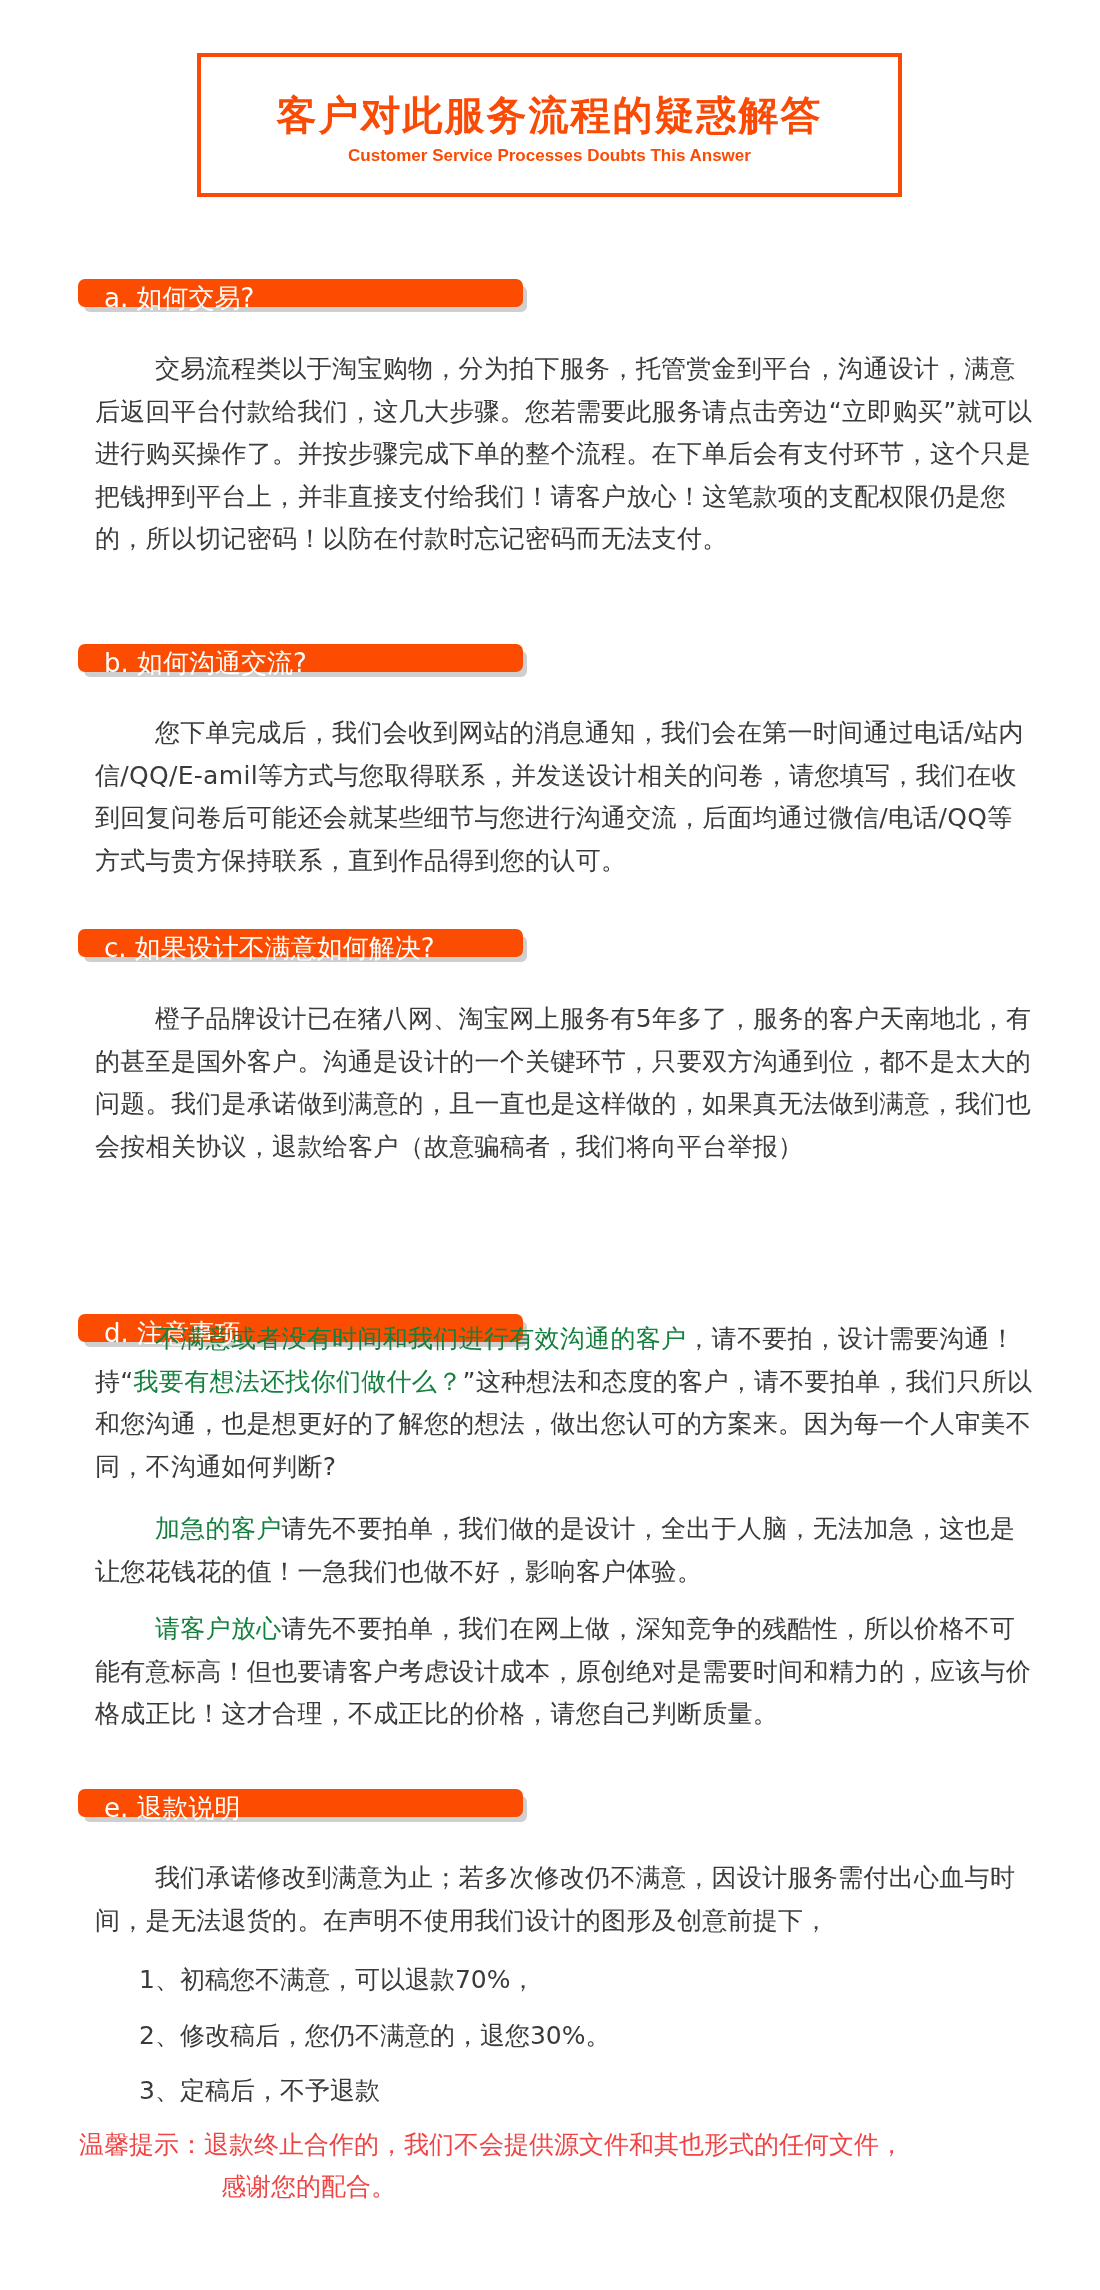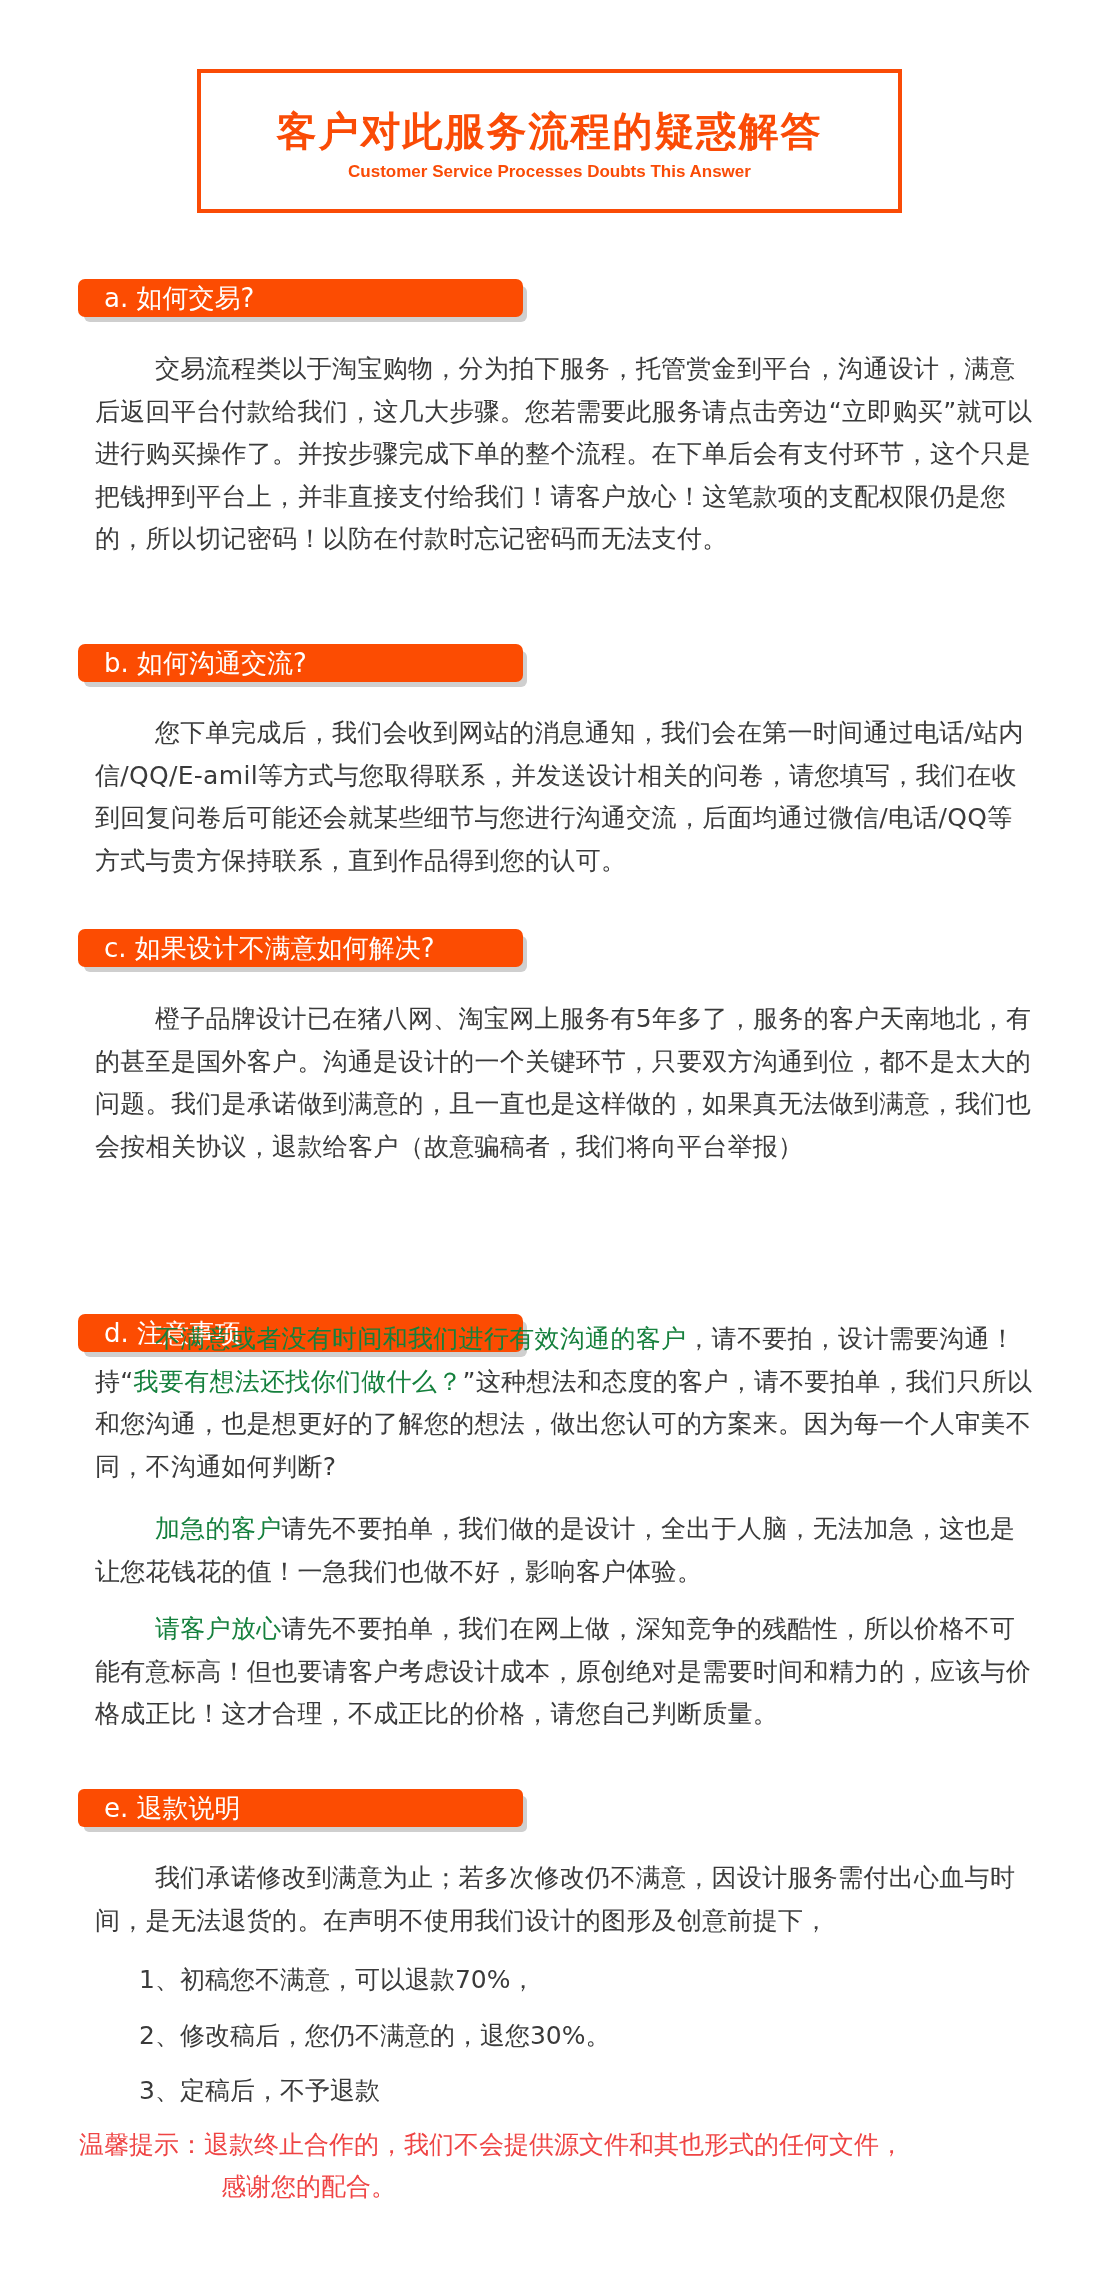--- a/index.html
+++ b/index.html
@@ -1,22 +1,22 @@
 <!DOCTYPE html>
 <html><head>
 <meta charset="utf-8">
 <style>
   html, body { margin: 0; padding: 0; background: #ffffff; }
   body { width: 1100px; height: 2290px; position: relative; overflow: hidden;
          font-family: "DejaVu Sans", "Liberation Sans", sans-serif; color: #3a3a3a; }
-  .title-box { position: absolute; left: 197px; top: 69px; width: 697px; height: 136px;
+  .title-box { position: absolute; left: 197px; top: 53px; width: 697px; height: 136px;
                border: 4px solid #fa4b06; text-align: center; }
   .title-cn { margin-top: 34px; font-size: 40px; font-weight: bold; color: #fa4b06; letter-spacing: 2px; line-height: 48px; }
   .title-en { margin-top: 6px; font-size: 17px; font-weight: bold; color: #fa4b06; line-height: 22px; font-family: "Liberation Sans", sans-serif; }
-  .sec-bar { position: absolute; left: 78px; width: 445px; height: 38px; background: #fc4c02;
+  .sec-bar { position: absolute; left: 78px; width: 445px; height: 28px; background: #fc4c02;
              border-radius: 7px; box-shadow: 5px 6px 0 -1px #cfcfcf; }
   .sec-bar span { display: block; color: #fff; font-size: 26px; line-height: 39px; padding-left: 26px; }
   .para { position: absolute; left: 79px; width: 940px; font-size: 25px; line-height: 42.5px; color: #3a3a3a; letter-spacing: 0.3px; margin-left: 16px; }
   .para .indent { display: inline-block; width: 60px; }
   .red { color: #15803d; }
   .list-item { position: absolute; left: 139px; font-size: 25px; line-height: 40px; color: #3a3a3a; }
   .warn { position: absolute; left: 79px; width: 960px; font-size: 25px; line-height: 42px; color: #ef4444; }
   .warn .second { padding-left: 142px; display: block; }
 </style>
 </head>
@@ -54,21 +54,21 @@
 <div class="para" style="top:1318px;">
   <span class="indent"></span><span class="red">不满意或者没有时间和我们进行有效沟通的客户</span><span>，请不要拍，设计需要沟通！持“</span><span class="red">我要有想法还找你们做什么？</span><span>”这种想法和态度的客户，请不要拍单，我们只所以和您沟通，也是想更好的了解您的想法，做出您认可的方案来。因为每一个人审美不同，不沟通如何判断?</span>
 </div>
 <div class="para" style="top:1508px;">
   <span class="indent"></span><span class="red">加急的客户</span><span>请先不要拍单，我们做的是设计，全出于人脑，无法加急，这也是让您花钱花的值！一急我们也做不好，影响客户体验。</span>
 </div>
 <div class="para" style="top:1608px;">
   <span class="indent"></span><span class="red">请客户放心</span><span>请先不要拍单，我们在网上做，深知竞争的残酷性，所以价格不可能有意标高！但也要请客户考虑设计成本，原创绝对是需要时间和精力的，应该与价格成正比！这才合理，不成正比的价格，请您自己判断质量。</span>
 </div>
 
-<div class="sec-bar" style="top:1789px;border-radius:6px;">
+<div class="sec-bar" style="top:1789px;">
   <span>e. 退款说明</span>
 </div>
 <div class="para" style="top:1857px;">
   <span class="indent"></span><span>我们承诺修改到满意为止；若多次修改仍不满意，因设计服务需付出心血与时间，是无法退货的。在声明不使用我们设计的图形及创意前提下，</span>
 </div>
 <div class="list-item" style="top:1960px;">1、初稿您不满意，可以退款70%，</div>
 <div class="list-item" style="top:2016px;">2、修改稿后，您仍不满意的，退您30%。</div>
 <div class="list-item" style="top:2071px;">3、定稿后，不予退款</div>
 <div class="warn" style="top:2124px;">
   <span>温馨提示：退款终止合作的，我们不会提供源文件和其也形式的任何文件，</span>

